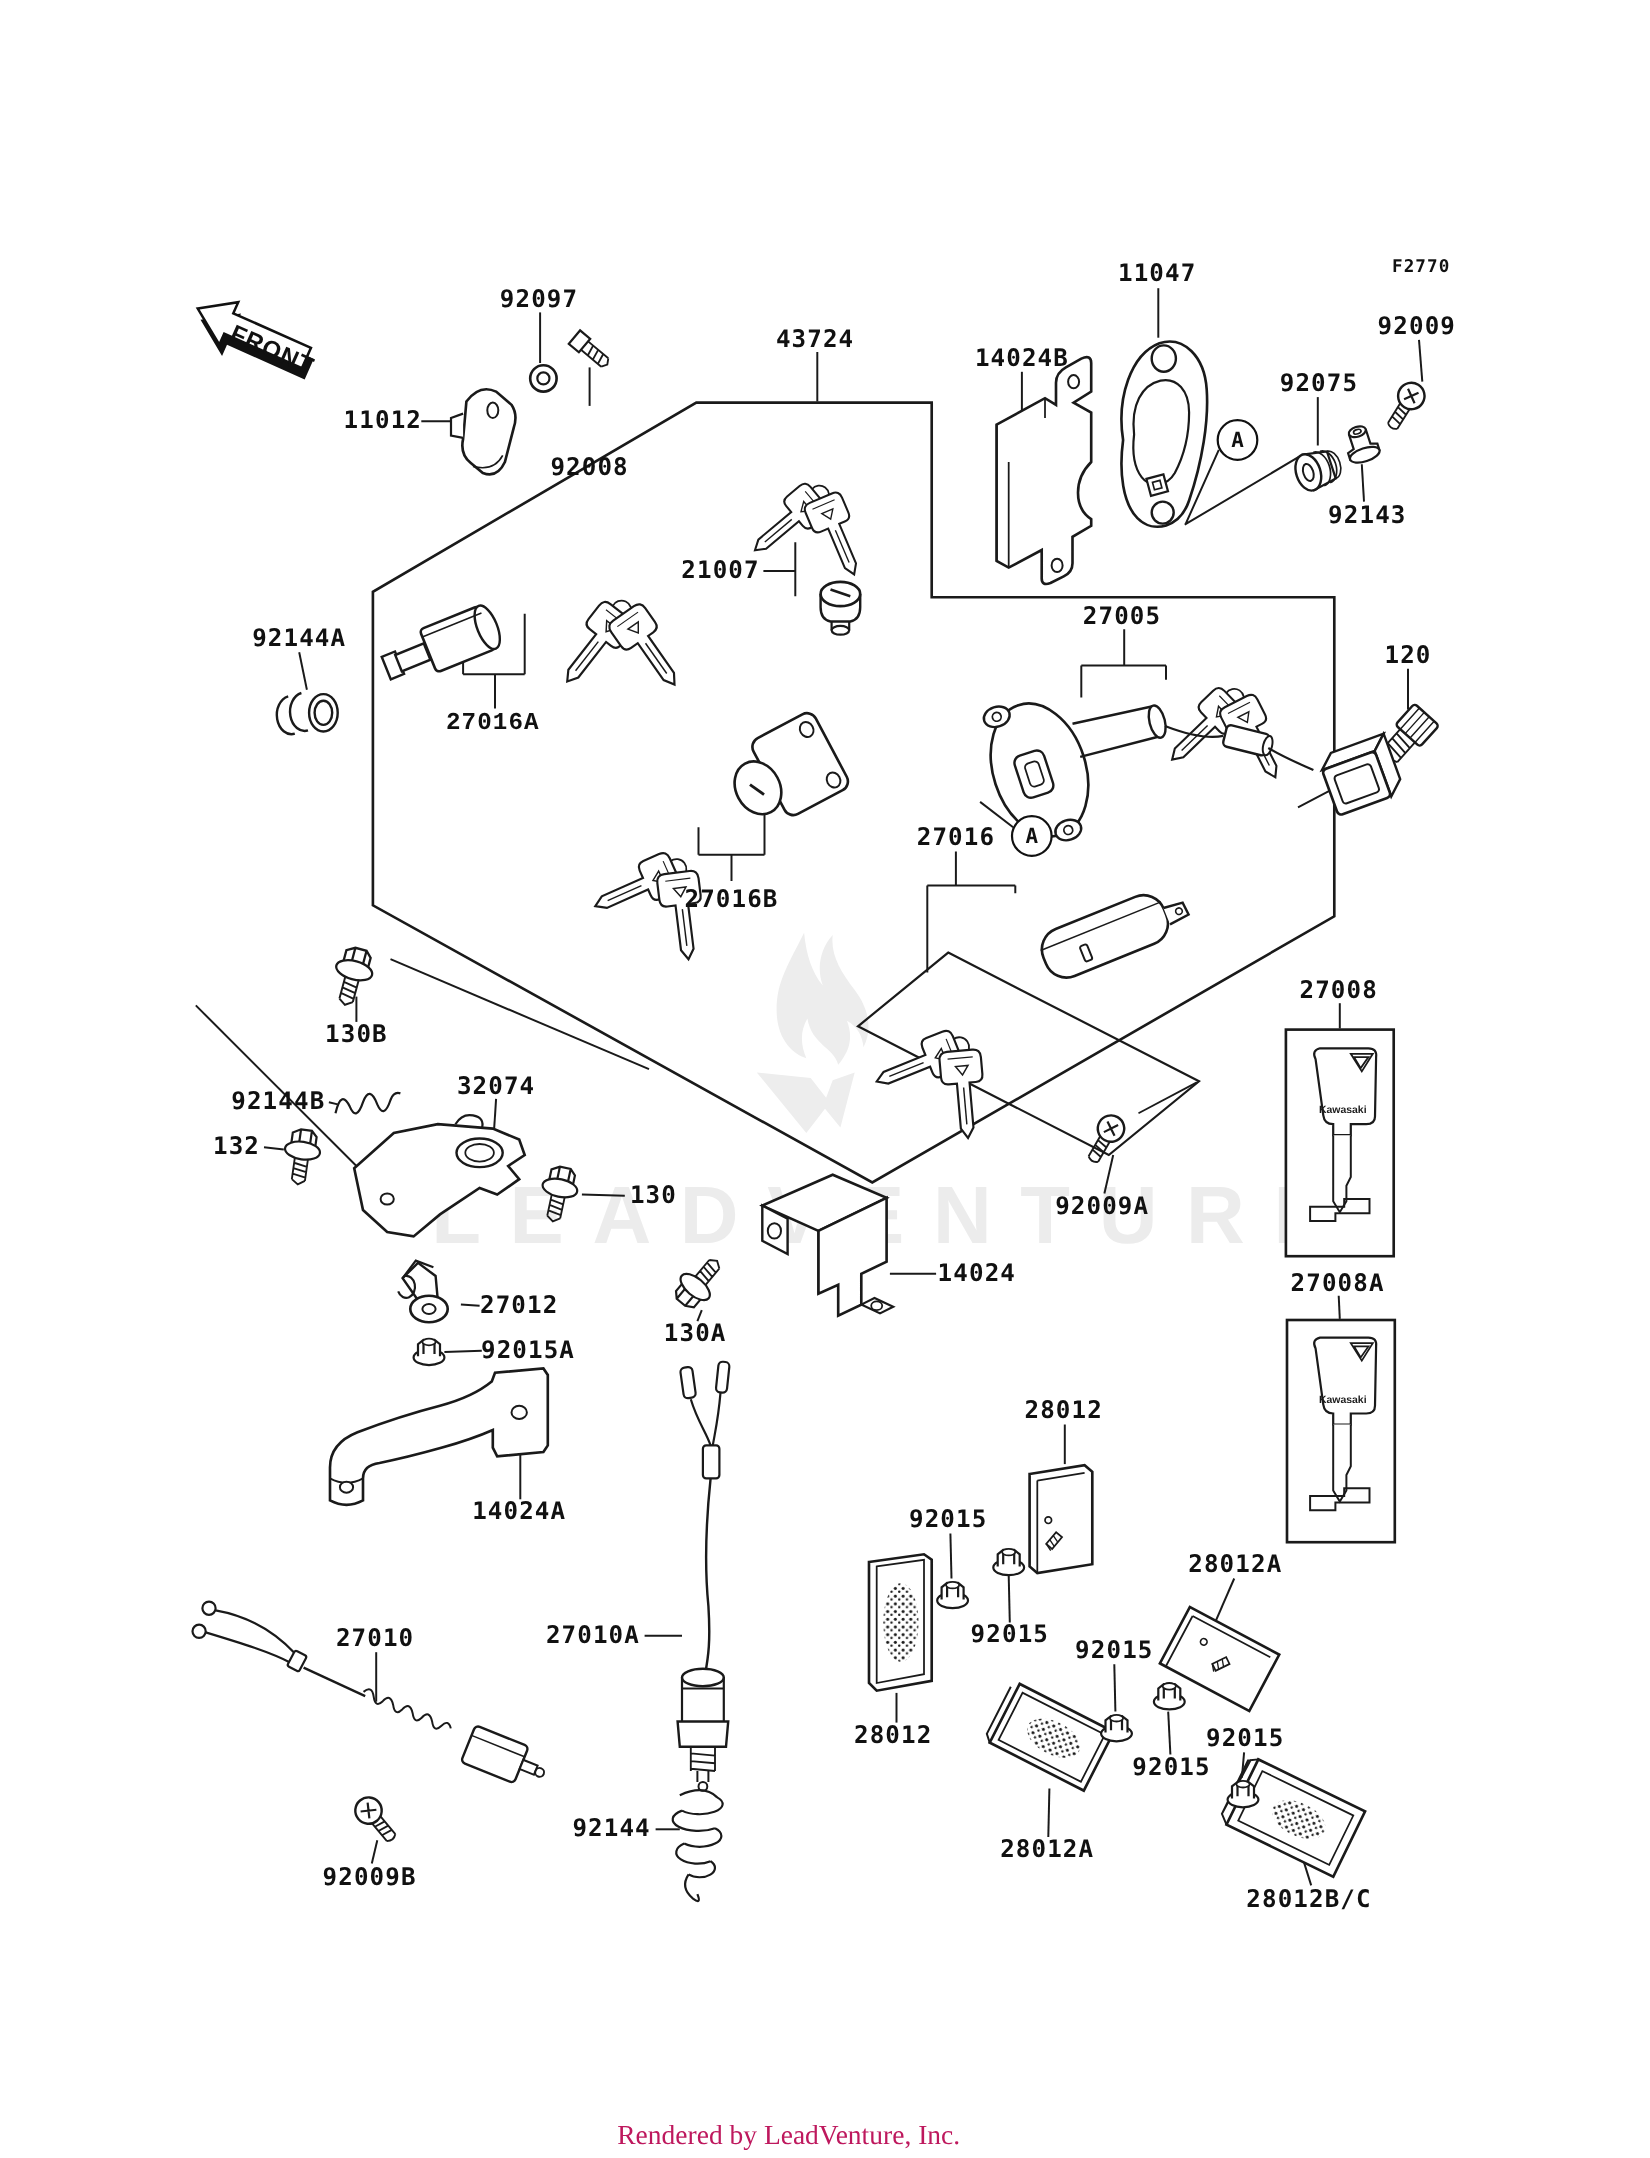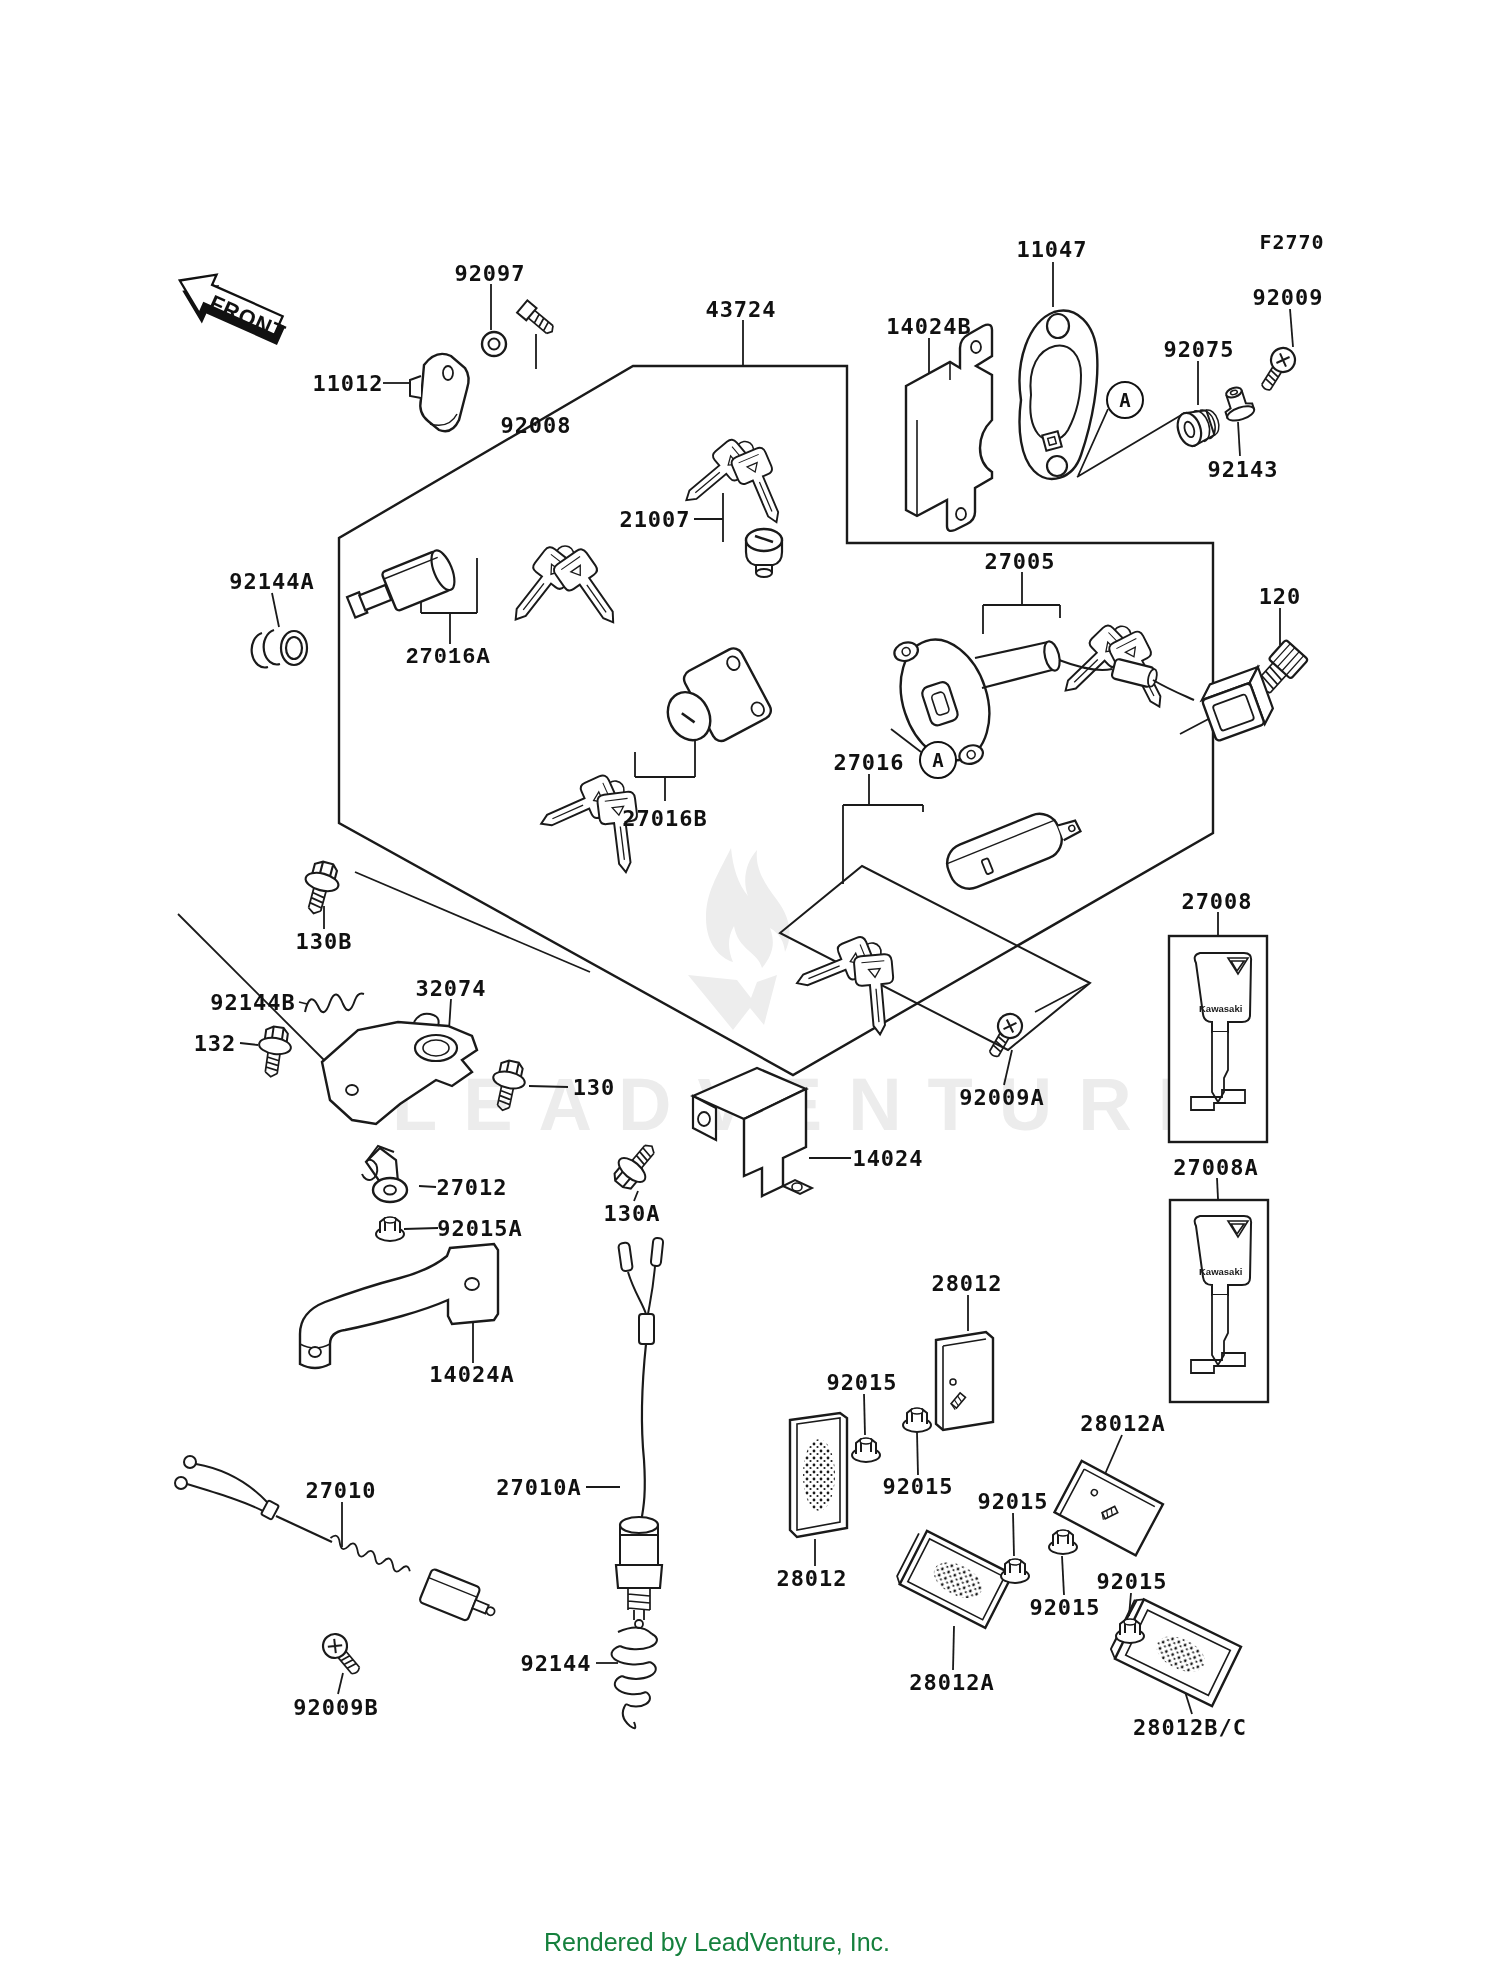--- a/index.html
+++ b/index.html
@@ -9,21 +9,21 @@
   .wm-text{position:absolute;left:392px;top:1062px;font-family:"Liberation Sans",sans-serif;
        font-weight:bold;font-size:74px;letter-spacing:26px;color:#ececec;white-space:nowrap;}
   #art{position:absolute;left:0;top:0;z-index:1;}
   #label-layer{position:absolute;inset:0;z-index:2;pointer-events:none;}
   .plabel{position:absolute;transform:translate(-50%,-50%);font-weight:bold;
        font-size:22px;letter-spacing:1px;color:#111;white-space:nowrap;pointer-events:auto;}
   .callout{position:absolute;transform:translate(-50%,-50%);width:34px;height:34px;border:2.5px solid #111;
        border-radius:50%;display:flex;align-items:center;justify-content:center;
        font-size:19px;font-weight:bold;color:#111;background:#fff;pointer-events:auto;}
   .footer{position:absolute;left:717px;top:1928px;transform:translateX(-50%);
-       font-family:Liberation Sans, sans-serif;font-size:25px;color:#15803d;white-space:nowrap;}
+       font-family:Liberation Serif, serif;font-size:25px;color:#be185d;white-space:nowrap;}
 </style>
 </head>
 <body>
 
 <div id="wm-layer">
   <div class="wm-text">LEADVENTURE</div>
   <svg width="1500" height="1962">
     <g fill="#ededed">
       <path d="M731,848 C716,878 706,893 706,918 C706,944 720,958 733,962 C728,950 727,938 734,926 C738,950 758,952 762,968 C772,956 776,944 770,928 C780,934 784,942 785,952 C792,938 792,920 777,900 C764,883 755,868 757,850 C746,862 742,880 748,896 C738,884 733,868 731,848 Z"></path>
       <path d="M688,975 L733,1030 L750,1008 L764,1025 L777,975 L757,982 L751,998 L737,980 Z"></path>
@@ -383,21 +383,21 @@
     <path d="M628,1588 L628,1610 M650,1588 L650,1610 M628,1594 L650,1596 M628,1601 L650,1603 M628,1608 L650,1610" fill="none" stroke-width="1.7"></path>
     <path d="M634,1610 L634,1620 M644,1610 L644,1620" fill="none" stroke-width="1.8"></path>
     <circle cx="639" cy="1624" r="4" stroke-width="1.8"></circle>
   </g>
   <path fill="none" stroke="#1a1a1a" stroke-width="2" d="M618,1632 Q640,1622 652,1634 M652,1634 A18,8 0 1 1 620,1646 M620,1646 A18,8 0 1 0 650,1662 M650,1662 A16,8 0 1 1 622,1676 M622,1676 A15,8 0 1 0 646,1692 M646,1692 A13,8 0 1 1 626,1704 M626,1704 Q618,1716 630,1726 Q638,1732 634,1722"></path>
 
   <path d="M1035,1012 L1088,984" stroke="#1a1a1a" stroke-width="1.6"></path>
 </svg>
 
 <div id="label-layer">
-    <div class="plabel" style="left: 1292px; top: 242px; font-size: 20px;">F2770</div>
+    <div class="plabel" style="left: 1292px; top: 242px; font-size: 16px;">F2770</div>
     <div class="plabel" style="left: 490px; top: 273px;">92097</div>
     <div class="plabel" style="left: 536px; top: 382px; margin-top: 43px;">92008</div>
     <div class="plabel" style="left: 348px; top: 383px;">11012</div>
     <div class="plabel" style="left: 741px; top: 309px;">43724</div>
     <div class="plabel" style="left: 929px; top: 326px;">14024B</div>
     <div class="plabel" style="left: 1052px; top: 249px;">11047</div>
     <div class="plabel" style="left: 1288px; top: 297px;">92009</div>
     <div class="plabel" style="left: 1199px; top: 349px;">92075</div>
     <div class="plabel" style="left: 1243px; top: 469px;">92143</div>
     <div class="plabel" style="left: 272px; top: 581px;">92144A</div>

